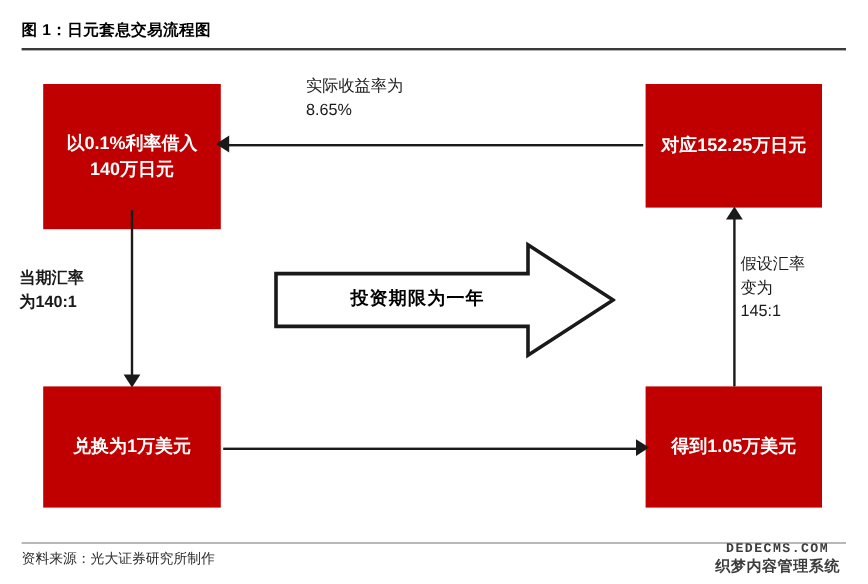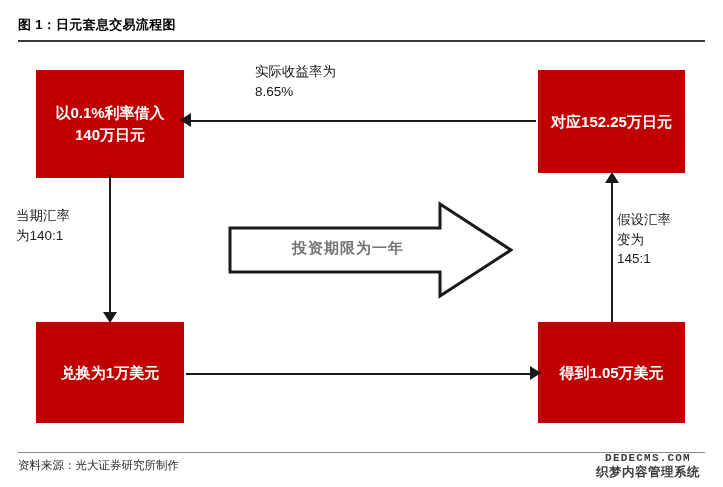--- a/index.html
+++ b/index.html
@@ -46,21 +46,21 @@
     font-size: 15px;
     font-weight: bold;
     line-height: 1.45;
     text-align: center;
     display: flex;
     align-items: center;
     justify-content: center;
     box-sizing: border-box;
     padding: 0 8px;
   }
-  #box-borrow   { left: 36px;  top: 70px;  width: 148px; height: 108px; }
+  #box-borrow   { left: 36px;  top: 70px;  width: 148px; height: 121px; }
   #box-yen-back { left: 538px; top: 70px;  width: 147px; height: 103px; }
   #box-usd      { left: 36px;  top: 322px; width: 148px; height: 101px; }
   #box-usd-ret  { left: 538px; top: 322px; width: 147px; height: 101px; }
 
   
   .line-h {
     position: absolute;
     height: 0;
     border-top: 2px solid #1a1a1a;
   }
@@ -114,41 +114,41 @@
   .edge-label {
     position: absolute;
     font-size: 13.5px;
     line-height: 1.45;
     text-align: left;
     color: #1a1a1a;
     white-space: pre-line;
   }
   #lbl-top    { left: 255px; top: 62px;  width: 210px; }
   #lbl-bottom { left: 258px; top: 382px; width: 212px; }
-  #lbl-left   { left: 16px;  top: 206px; width: 92px;  }
+  #lbl-left   { left: 16px;  top: 222px; width: 92px; font-weight: bold;  }
   #lbl-right  { left: 617px; top: 210px; width: 92px;  }
 
   
   #block-arrow {
     position: absolute;
     left: 228px;
     top: 200px;
     width: 285px;
     height: 100px;
   }
   #block-arrow svg { display: block; }
   #block-arrow-text {
     position: absolute;
     left: 248px;
     top: 239px;
     width: 200px;
     text-align: center;
     font-size: 15px;
     font-weight: bold;
-    color: #737373;
+    color: #000000;
     letter-spacing: 1px;
   }
 
   
   .rule-bottom {
     position: absolute;
     left: 18px;
     top: 452px;
     width: 687px;
     height: 1px;

